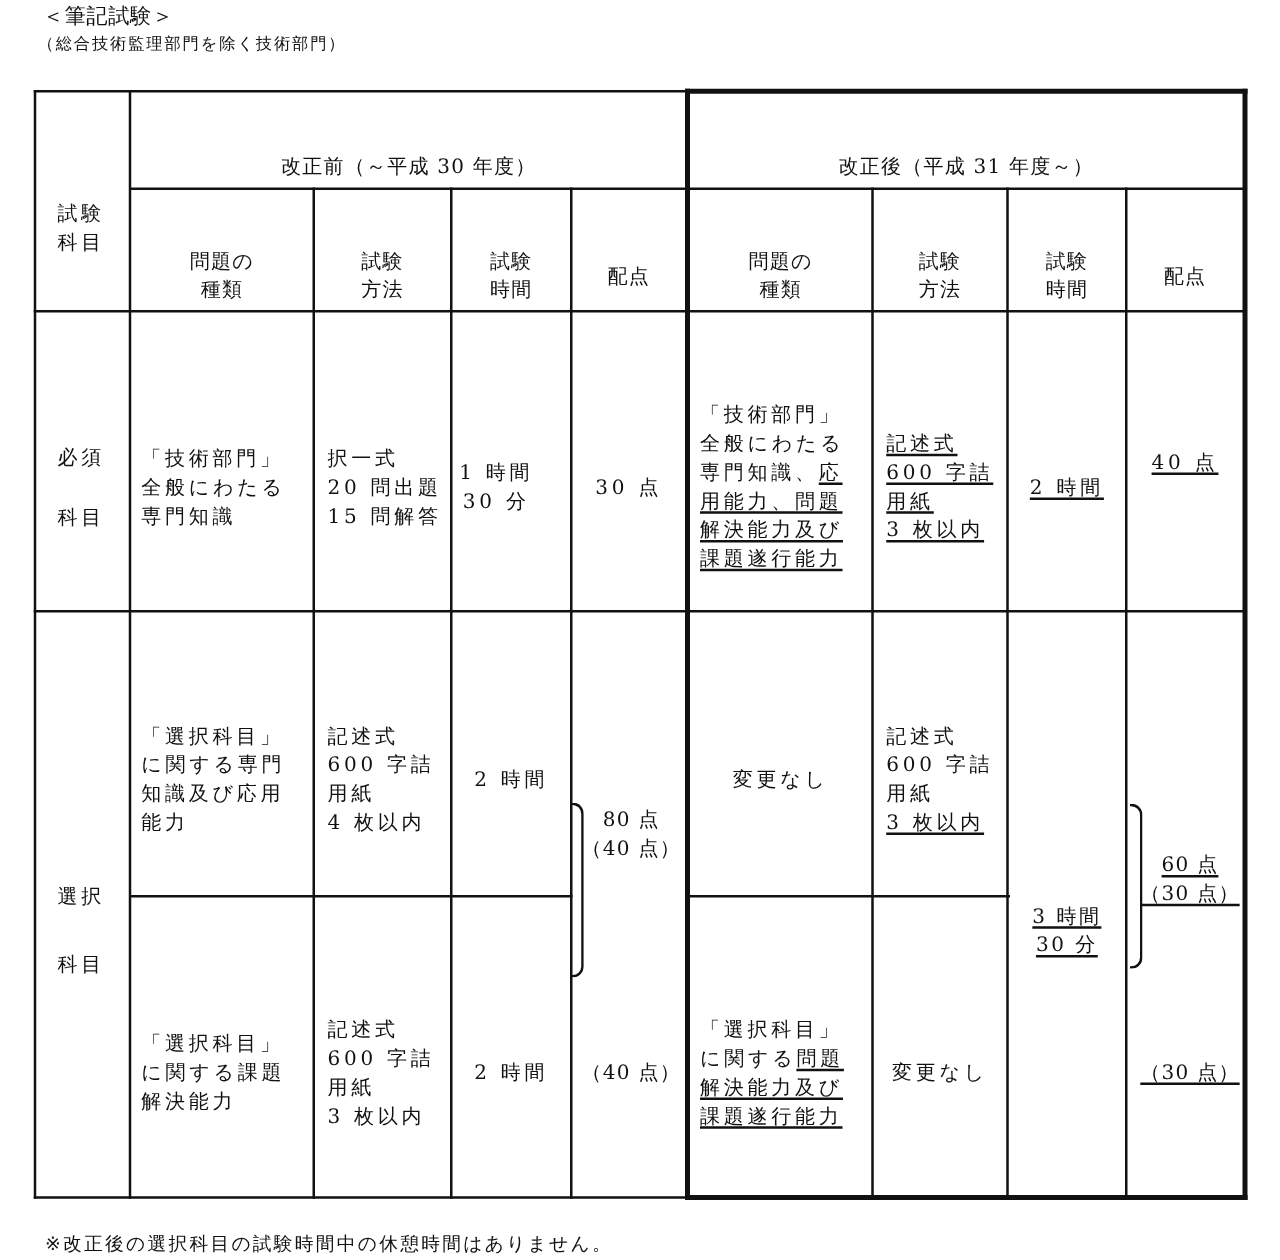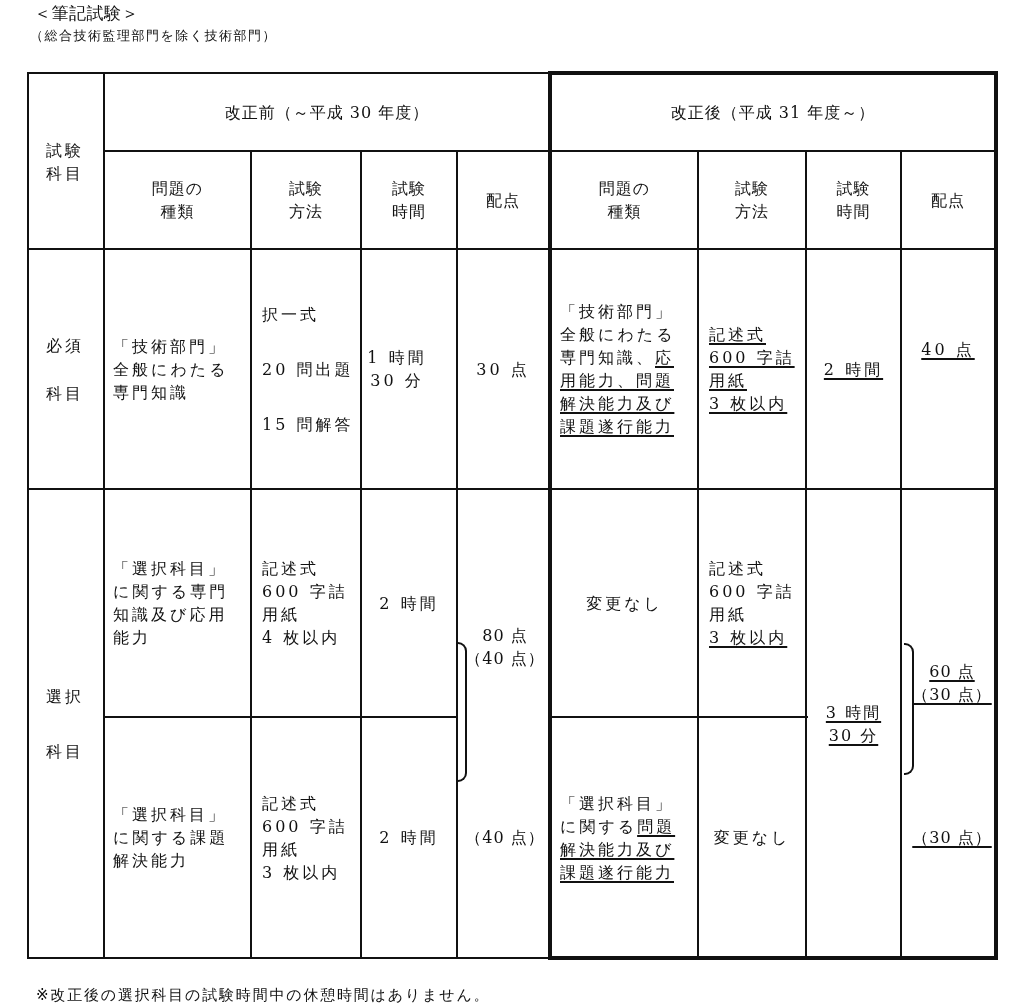--- a/index.html
+++ b/index.html
@@ -1,18 +1,18 @@
 <!DOCTYPE html>
 <html><head>
   <meta charset="utf-8">
   <style>
     html, body { margin: 0; padding: 0; background: #ffffff; }
     body { width: 1024px; height: 1008px; position: relative; overflow: hidden; color: #111111; }
     .sans { font-family: "DejaVu Sans", "Liberation Sans", sans-serif; }
-    .serif { font-family: "DejaVu Serif", "Liberation Serif", serif; }
+    .serif { font-family: "DejaVu Serif", "Liberation Serif", serif; margin-top: 20px; }
     .abs { position: absolute; }
     .hl { position: absolute; background: #111111; height: 2px; }
     .vl { position: absolute; background: #111111; width: 2px; }
     .thick-h { height: 4px; }
     .thick-v { width: 4px; }
 
     .heading-title { left: 34px; top: 2px; font-size: 17px; line-height: 22px; letter-spacing: 0.5px; }
     .heading-sub { left: 30px; top: 25px; font-size: 13px; line-height: 22px; letter-spacing: 1.5px; }
     .footnote { left: 36px; top: 984px; font-size: 15px; line-height: 22px; letter-spacing: 1.8px; }
 
@@ -106,21 +106,21 @@
 <div class="cell left serif" style="left:46px; top:250px; width:56px; height:238px;gap:25px;">
   <span class="ln">必須</span>
   <span class="ln">科目</span>
 </div>
 
 <div class="cell left serif" style="left:113px; top:250px; width:137px; height:238px;">
   <span class="ln">「技術部門」</span>
   <span class="ln">全般にわたる</span>
   <span class="ln">専門知識</span>
 </div>
-<div class="cell left serif" style="left:262px; top:250px; width:98px; height:238px;gap:32px;">
+<div class="cell left serif" style="left:262px; top:250px; width:98px; height:238px;">
   <span class="ln">択一式</span>
   <span class="ln">20 問出題</span>
   <span class="ln">15 問解答</span>
 </div>
 <div class="cell center serif" style="left:350px; top:250px; width:94px; height:238px;">
   <span class="ln">1 時間</span>
   <span class="ln">30 分</span>
 </div>
 <div class="cell center serif" style="left:458px; top:250px; width:90px; height:238px;">
   <span class="ln">30 点</span>

